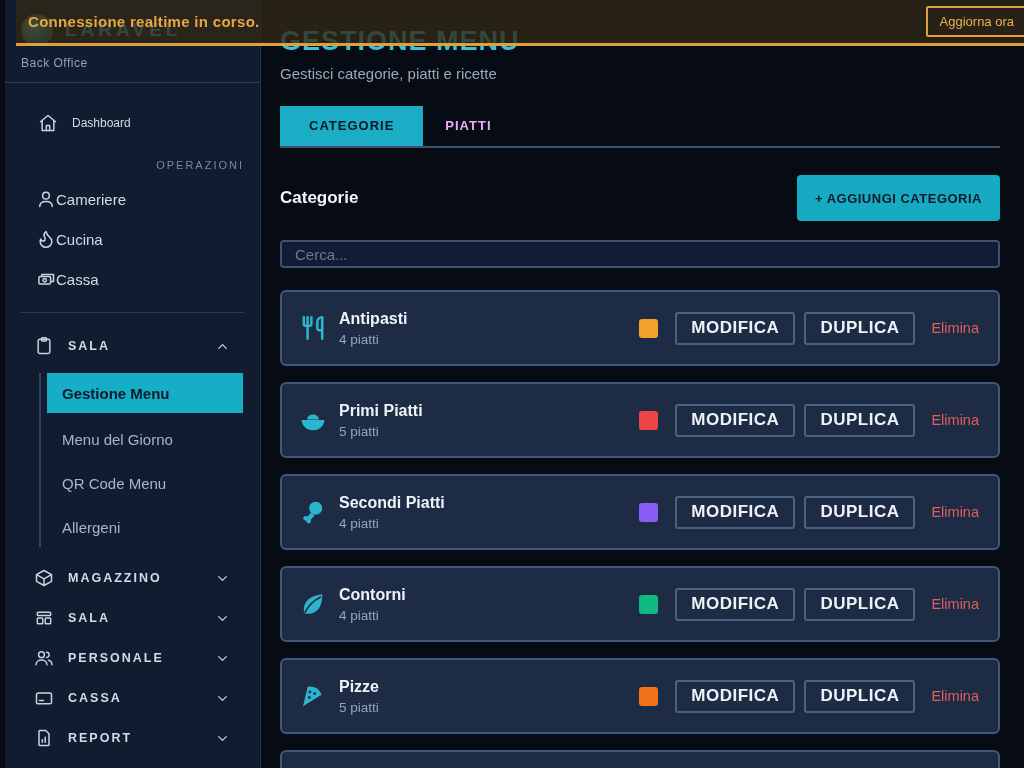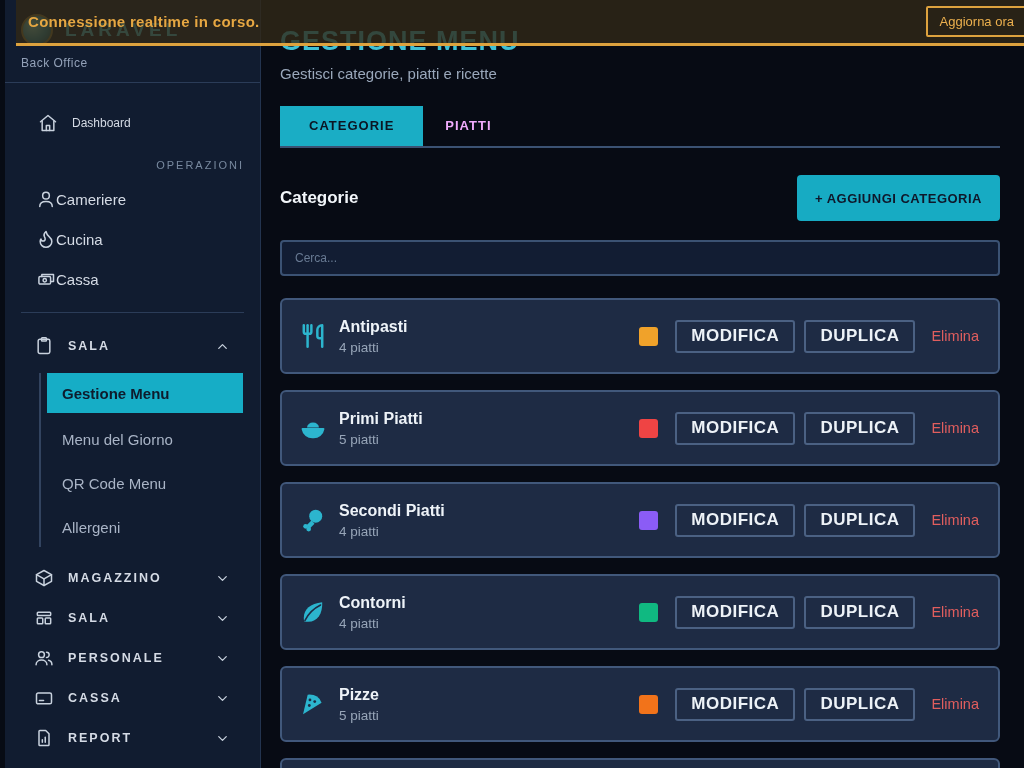--- a/index.html
+++ b/index.html
@@ -96,23 +96,23 @@
 
   .section-row { margin-top:27px; display:flex; align-items:center; justify-content:space-between; }
   .section-heading { color:#f2f6fa; font-size:17px; font-weight:bold; }
   .add-btn {
     background:#17abc3; color:#0f172a; border:none; border-radius:4px;
     height:46px; padding:0 18px; font-size:13px; font-weight:bold;
     letter-spacing:0.5px; font-family:inherit; cursor:pointer;
   }
 
   .search {
-    margin-top:19px; width:720px; height:36px; display:block;
+    margin-top:19px; width:720px; height:28px; display:block;
     background:#121d33; border:2px solid #3b5273; border-radius:4px;
-    color:#dbe4ef; font-size:12px; padding:0 13px; font-family:inherit;
+    color:#dbe4ef; font-size:15px; padding:0 13px; font-family:inherit;
   }
   .search::placeholder { color:#687a93; }
 
   .cards { margin-top:22px; display:flex; flex-direction:column; gap:16px; }
   .card {
     width:720px; height:76px; background:#1e2b44; border:2px solid #41587b;
     border-radius:6px; display:flex; align-items:center; padding:0 19px 0 18px;
   }
   .cat-icon { width:26px; height:26px; flex:none; }
   .cat-text { margin-left:13px; }

